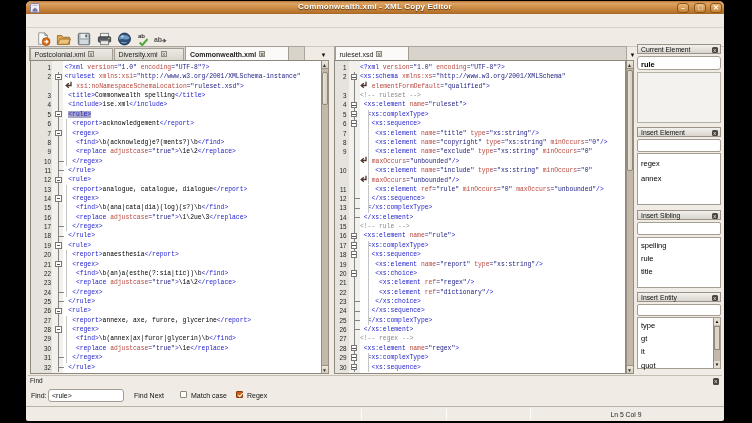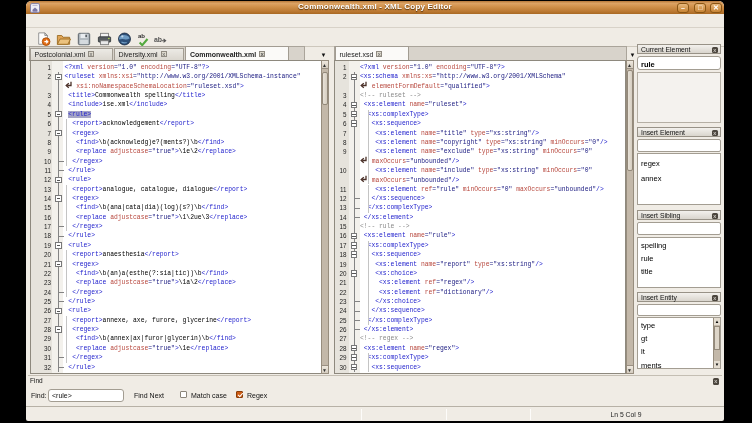--- a/index.html
+++ b/index.html
@@ -572,21 +572,21 @@
       <p style="padding-top:4px">rule</p>
       <p style="padding-top:4px">title</p>
     </div>
 
  <div class="panel-h" style="top:291px">Insert Entity<b class="ph-x">x</b></div>
  <div class="sbox" style="top:303px;height:12px"></div>
  <div class="slist" style="top:316px;height:52px">
       <p style="padding-top:3px">type</p>
       <p style="padding-top:4px">gt</p>
       <p style="padding-top:4px">lt</p>
-      <p style="padding-top:5px">ments</p>
+      <p style="padding-top:5px">quot</p>
   <div style="position:absolute;right:0;top:0;width:7px;height:50px;background:#c3b8a9;border-left:1px solid #978d7e">
    <div style="position:absolute;top:0;width:6px;height:7px;background:#e4ddd1;font-size:4.5px;text-align:center;line-height:7px">▲</div>
    <div style="position:absolute;top:8px;width:6px;height:24px;background:#ddd5c8;border:1px solid #93897a"></div>
    <div style="position:absolute;bottom:0;width:6px;height:7px;background:#e4ddd1;font-size:4.5px;text-align:center;line-height:7px">▼</div>
   </div>
  </div>
 
  <div id="findbar">
   <s style="position:absolute;left:2px;top:1px;font-size:6.5px">Find</s>
   <b class="ph-x" style="position:absolute;right:3px;top:2px">x</b>

